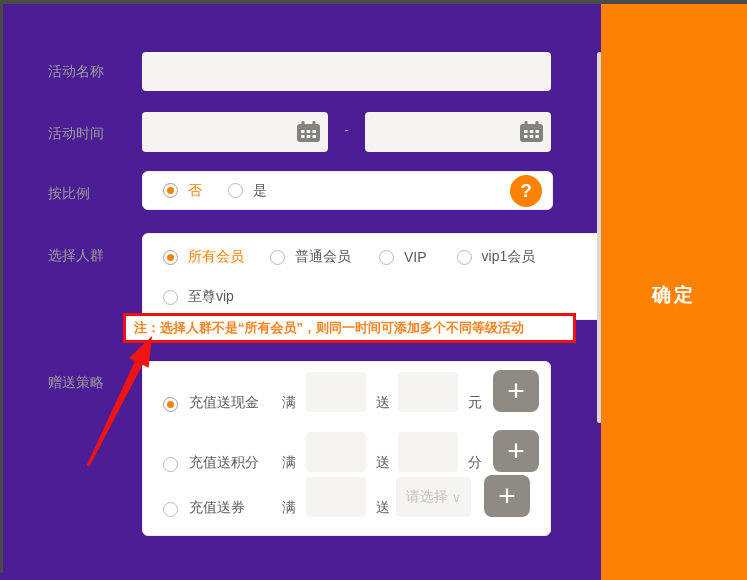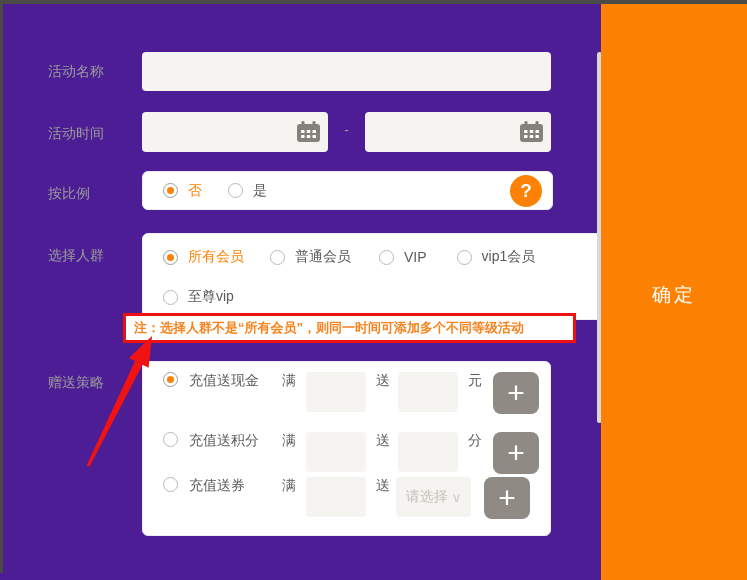--- a/index.html
+++ b/index.html
@@ -27,35 +27,35 @@
 
   .opt { display:flex; align-items:center; }
   .opt .opt-label { margin-left:10px; font-size:14px; color:#5b5b5b; white-space:nowrap; }
   .opt .opt-label.orange { color:#fd8204; }
 
   .help-badge { position:absolute; right:10px; top:3px; width:32px; height:32px; border-radius:50%; background:#fd8204; color:#fff; font-size:19px; font-weight:bold; text-align:center; line-height:32px; cursor:pointer; }
 
   .note-box { position:absolute; left:123px; top:313px; width:453px; height:30px; border:3px solid #ee1111; background:#fff; z-index:4; display:flex; align-items:center; }
   .note-text { padding-left:8px; font-size:13px; font-weight:bold; color:#f8821c; white-space:nowrap; }
 
-  .strat-row { position:absolute; left:0; height:40px; display:flex; align-items:flex-start; padding-left:20px; }
+  .strat-row { position:absolute; left:0; height:40px; display:flex; align-items:flex-end; padding-left:20px; }
   .strat-row .opt-label { margin-left:11px; width:93px; font-size:14px; color:#5b5b5b; }
   .cn-word { font-size:14px; color:#5b5b5b; flex:none; }
   .mini-input { width:60px; height:40px; background:#f5f4f1; border:none; border-radius:4px; margin:0 0 0 10px; padding:0 8px; font-size:14px; color:#5b5b5b; outline:none; flex:none; }
   .w-song { margin-left:10px; }
   .w-unit { margin-left:10px; }
   .plus-btn { width:46px; height:42px; margin-left:11px; background:#8f8a83; border:none; border-radius:8px; color:#fff; font-size:30px; font-weight:300; line-height:38px; text-align:center; cursor:pointer; flex:none; padding:0; }
   .select-box { width:75px; height:40px; margin-left:6px; background:#f5f4f1; border-radius:4px; display:flex; align-items:center; justify-content:center; color:#c6c2bc; font-size:14px; cursor:pointer; flex:none; }
   .select-box .chev { margin-left:4px; font-size:13px; color:#cccac5; }
   .select-box + .plus-btn { margin-left:13px; }
 
   .scrollbar { position:absolute; left:597px; top:52px; width:5px; height:371px; background:#d9d9d9; border-radius:3px; z-index:5; }
 
   .orange-panel { position:absolute; left:601px; top:4px; width:146px; height:576px; background:#fd8204; z-index:5; }
-  .confirm-btn { position:absolute; left:0; top:278px; width:100%; background:transparent; border:none; color:#fff; font-size:19px; font-weight:normal; letter-spacing:3px; text-align:center; cursor:pointer; }
+  .confirm-btn { position:absolute; left:0; top:278px; width:100%; background:transparent; border:none; color:#fff; font-size:19px; font-weight:bold; letter-spacing:3px; text-align:center; cursor:pointer; }
 
   .arrow-overlay { position:absolute; left:0; top:0; width:747px; height:580px; pointer-events:none; z-index:7; }
 </style>
 </head>
 <body>
 
 <div class="screen">
 
   <div class="top-border"></div>
   <div class="left-border"></div>

